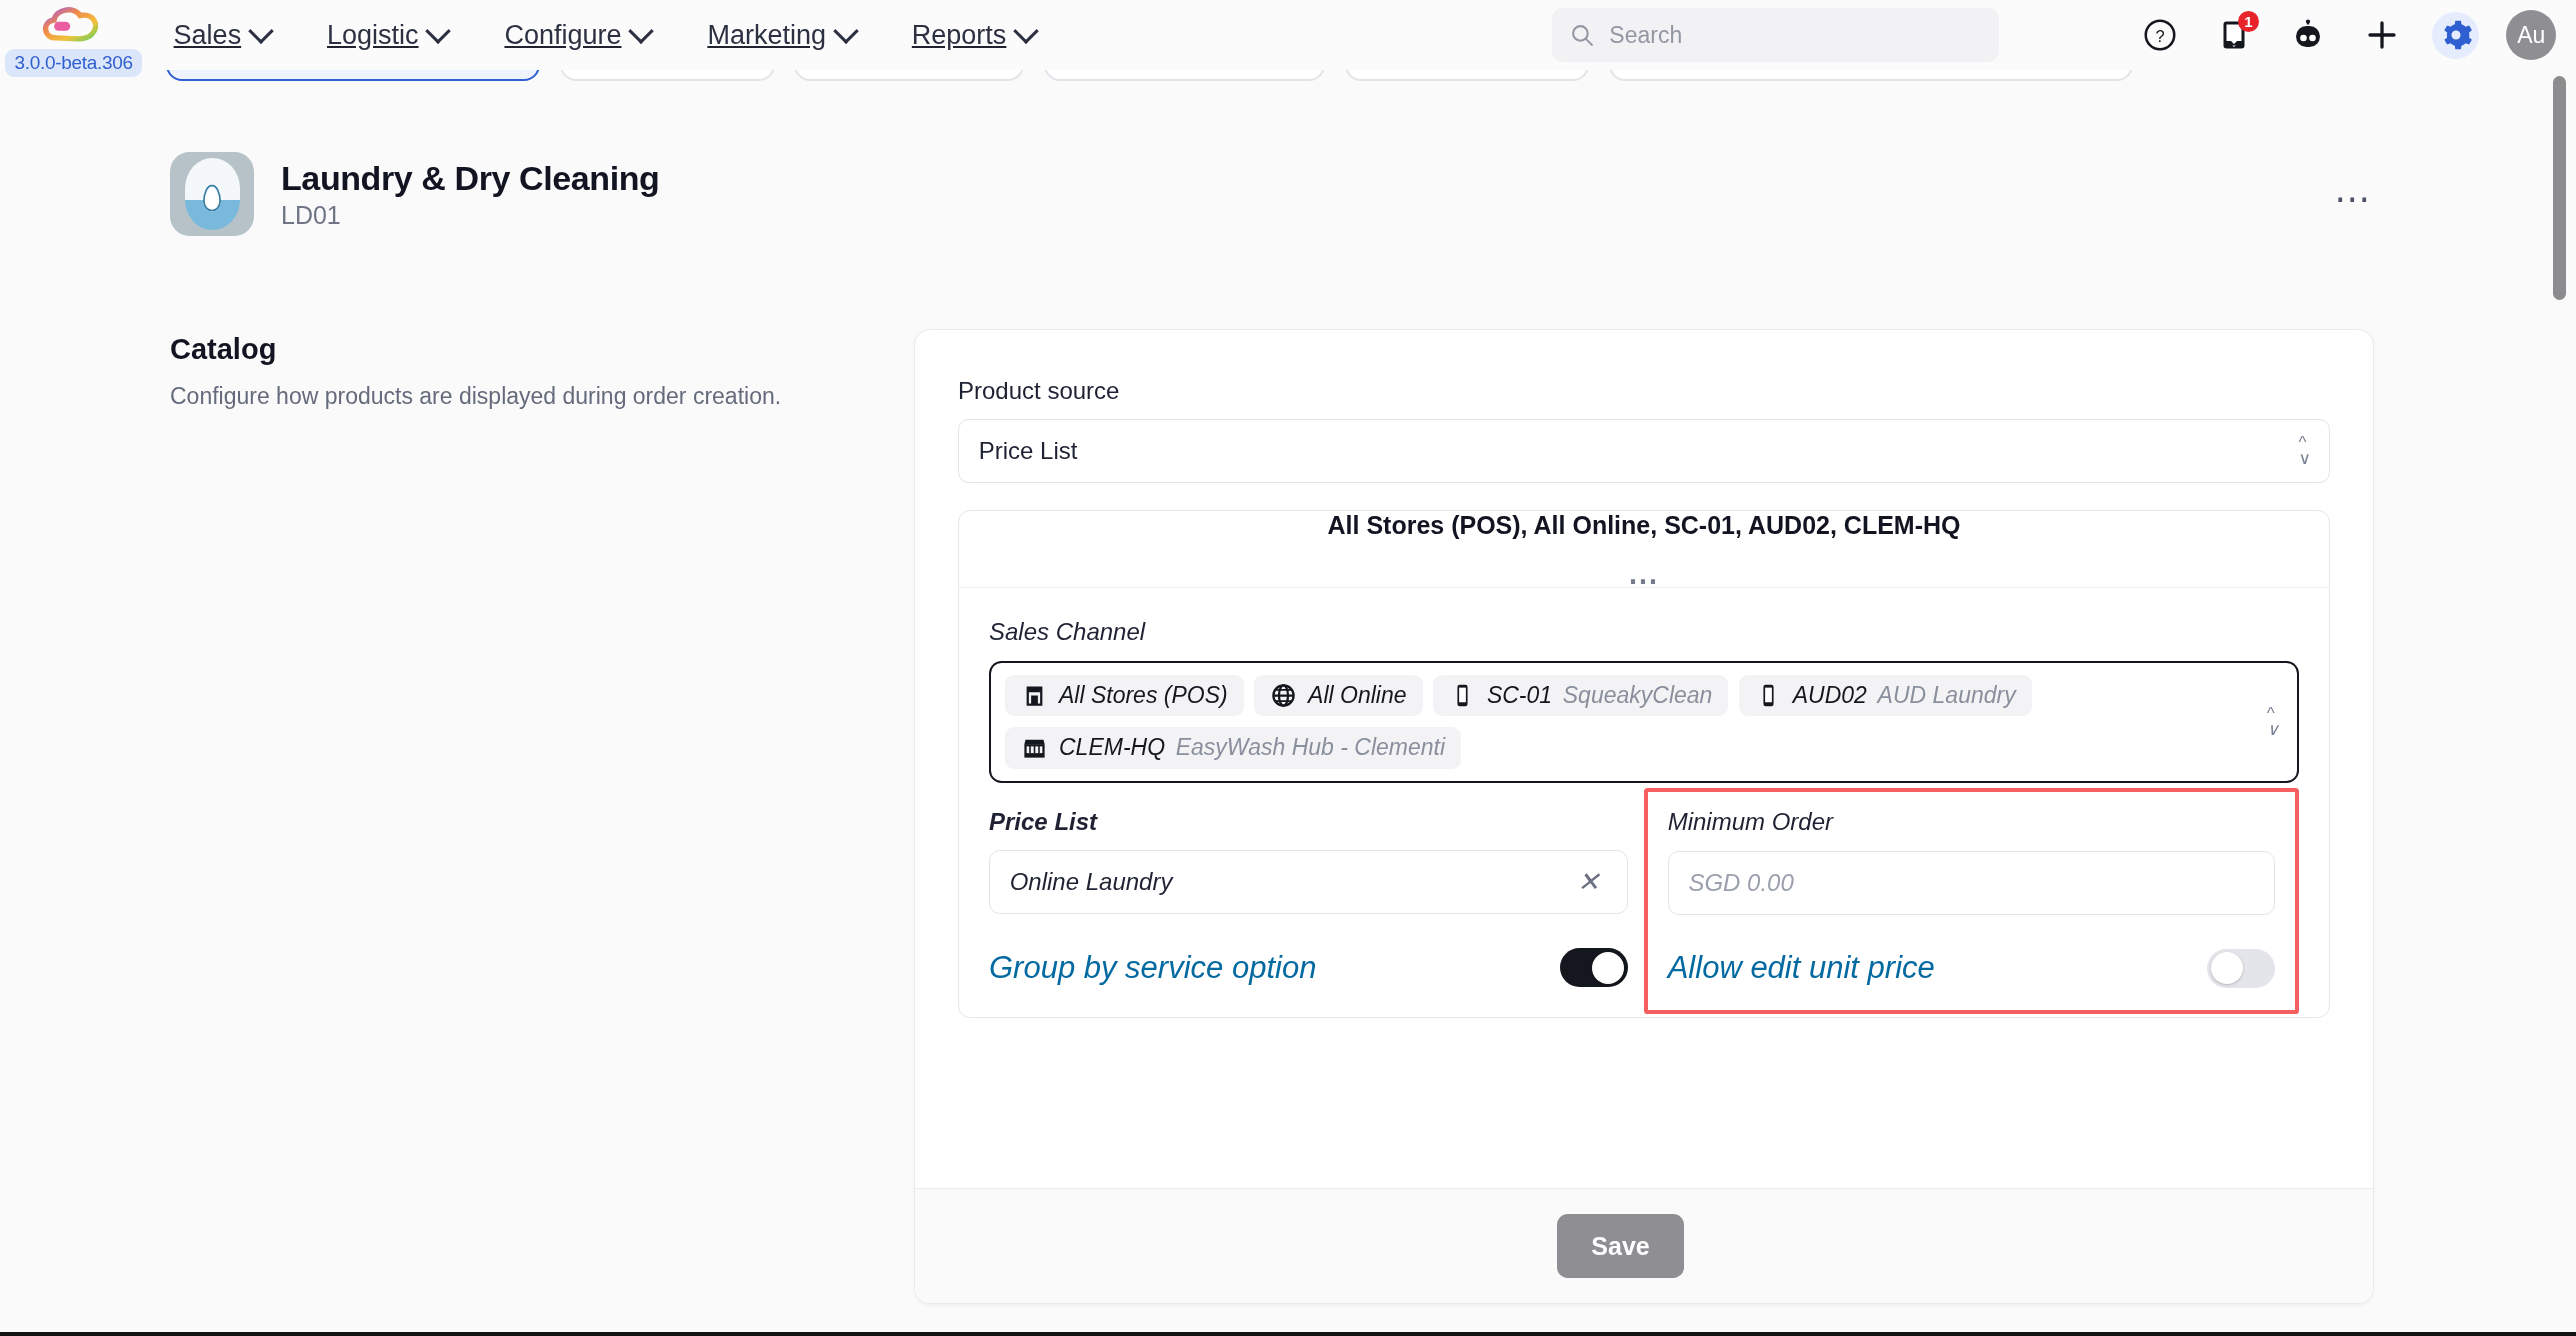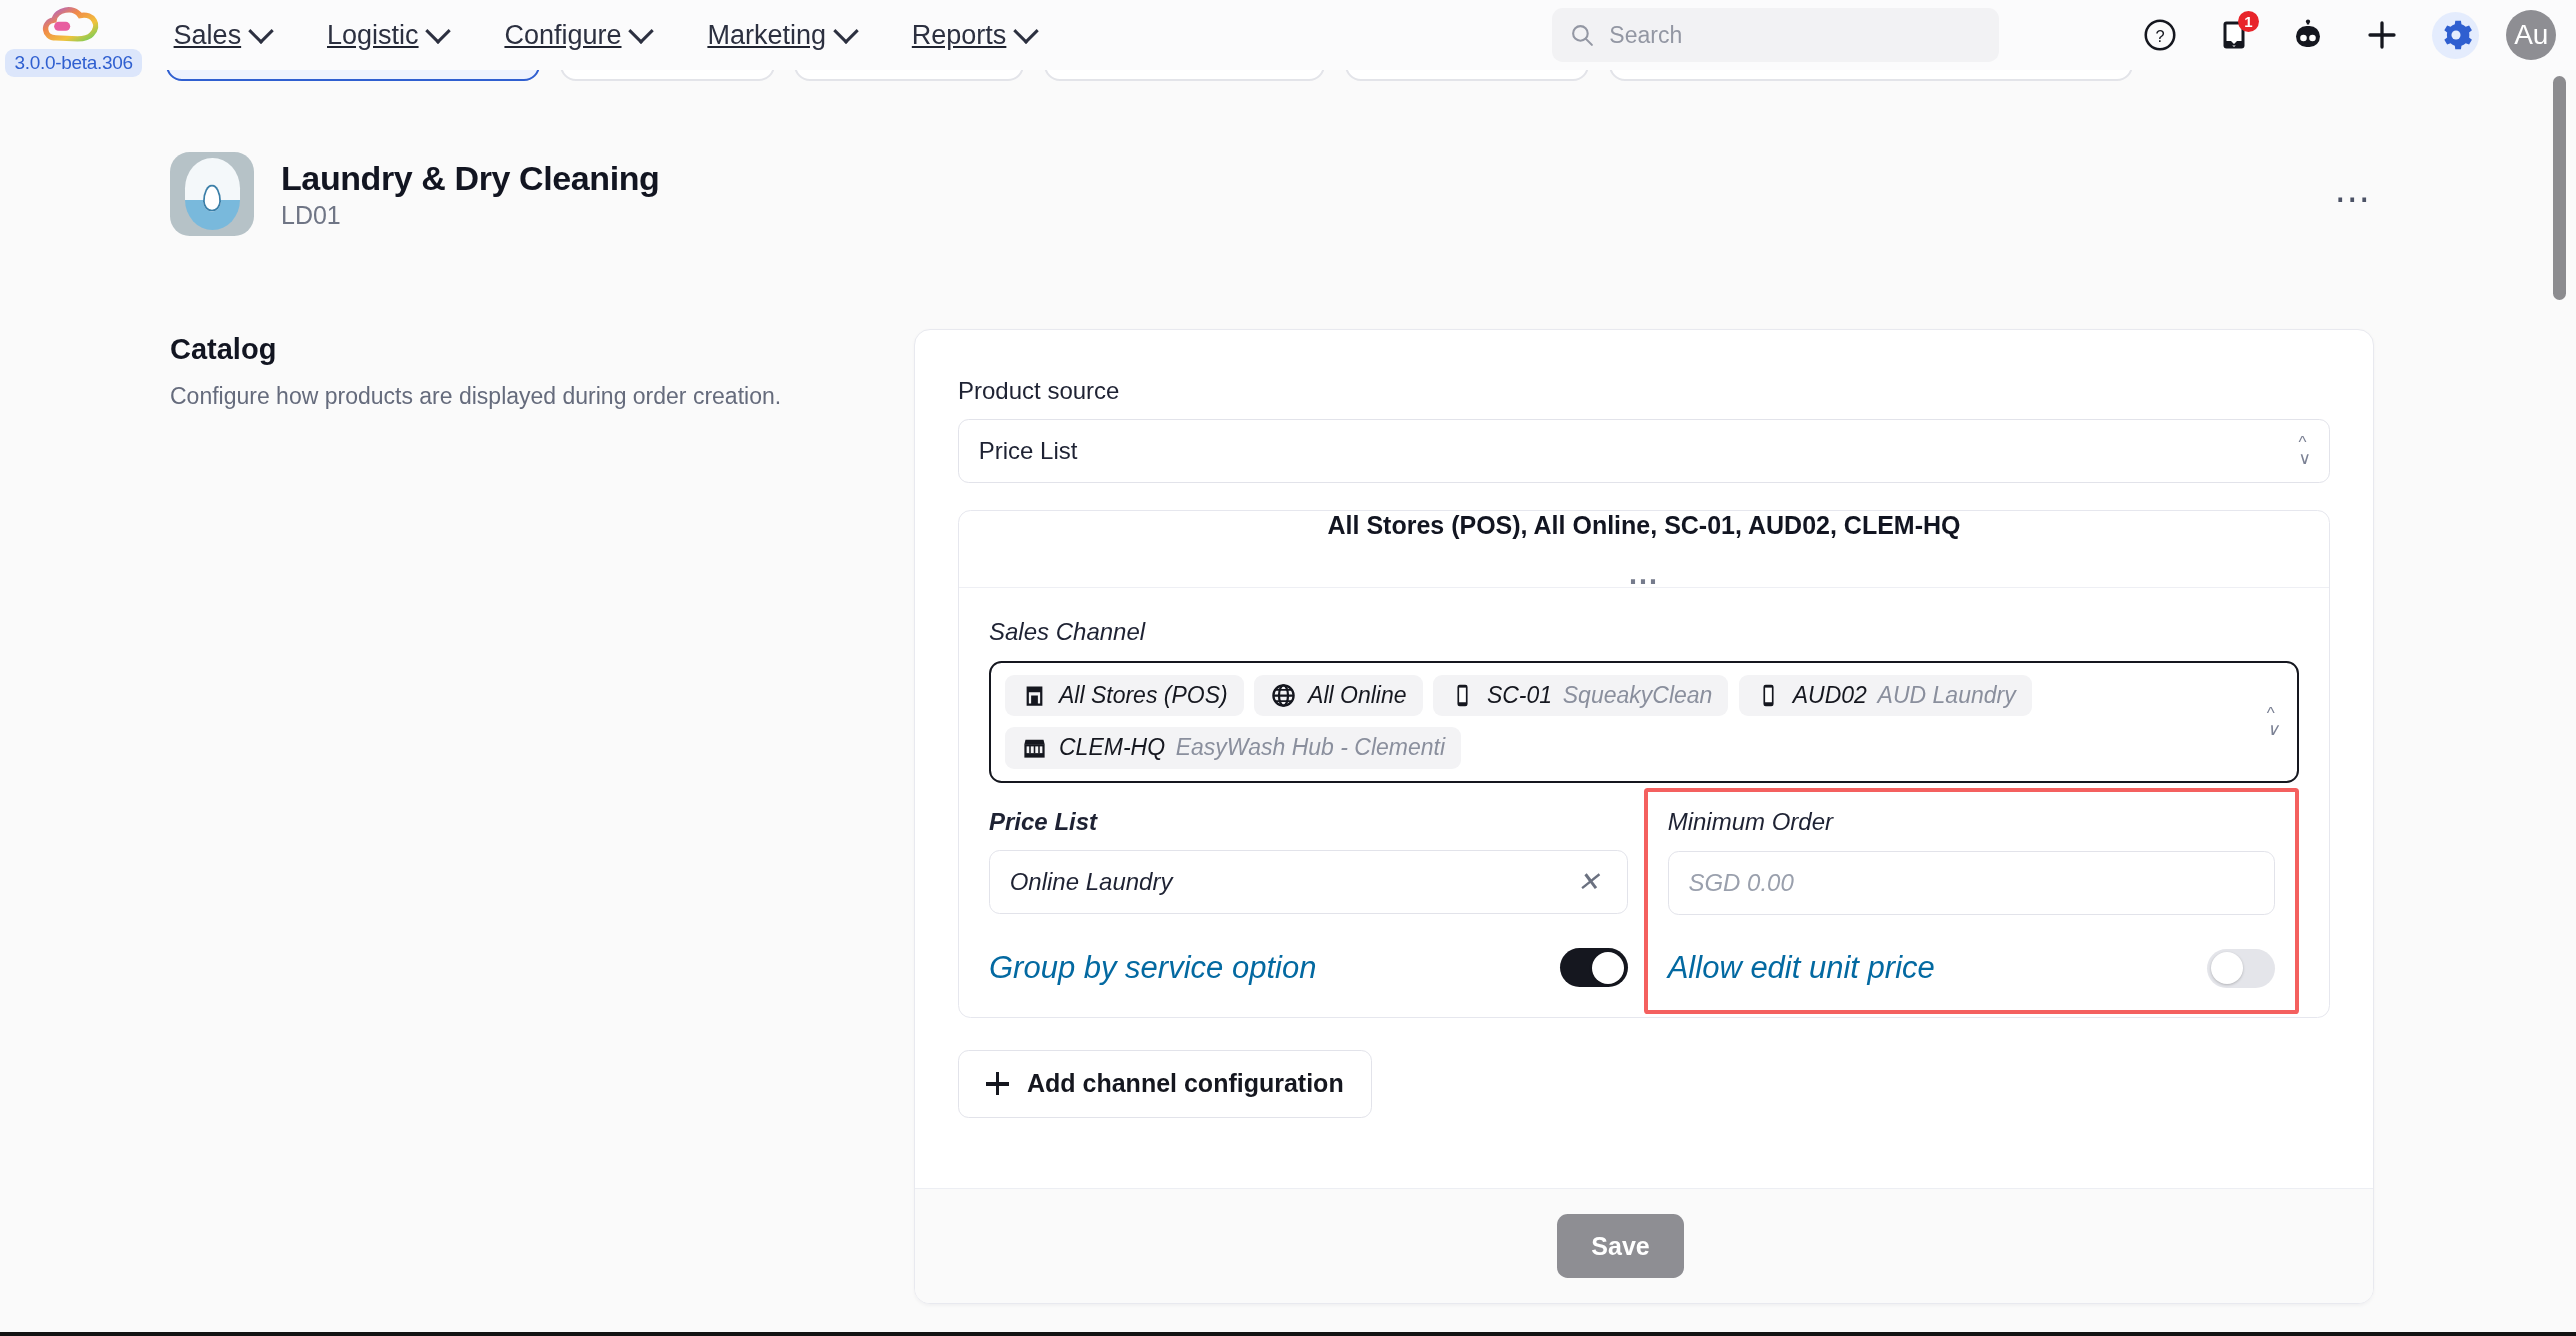--- a/index.html
+++ b/index.html
@@ -80,21 +80,21 @@
     background: #e8242a; color: #fff;
     font-size: 15px; font-weight: bold;
     min-width: 21.5px; height: 21.5px;
     border-radius: 10.7px;
     display: flex; align-items: center; justify-content: center;
     padding: 0 4.5px;
   }
   .avatar {
     width: 50px; height: 50px; border-radius: 50%;
     background: #8e8e93; color: #fff;
-    font-size: 28px;
+    font-size: 23px;
     display: flex; align-items: center; justify-content: center;
     cursor: pointer;
   }
 
   
   .tabs-clip {
     position: absolute; top: 38px; left: 0;
     width: 2576px; height: 52px;
     overflow: hidden;
     z-index: 20;
@@ -606,24 +606,20 @@
               <span class="sw off">
                 <span class="knob"></span>
               </span>
             </div>
           </div>
 
         </div>
       </div>
     </div>
 
-    <div class="add-btn">
-      <span class="plus"></span>
-      <span>Add channel configuration</span>
-    </div>
 
   </div>
 
   <div class="card-footer">
     <button class="save-btn">Save</button>
   </div>
 </div>
 
 <div class="vscroll">
   <div class="vthumb"></div>

